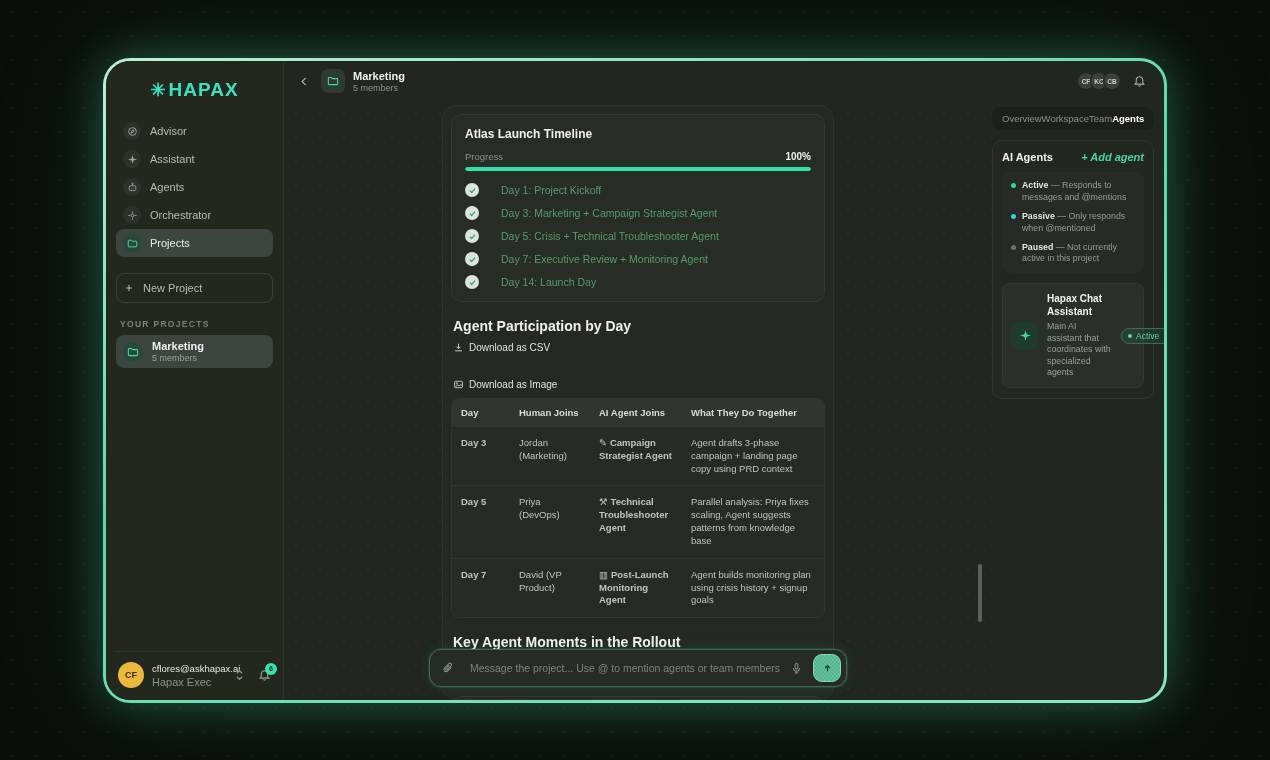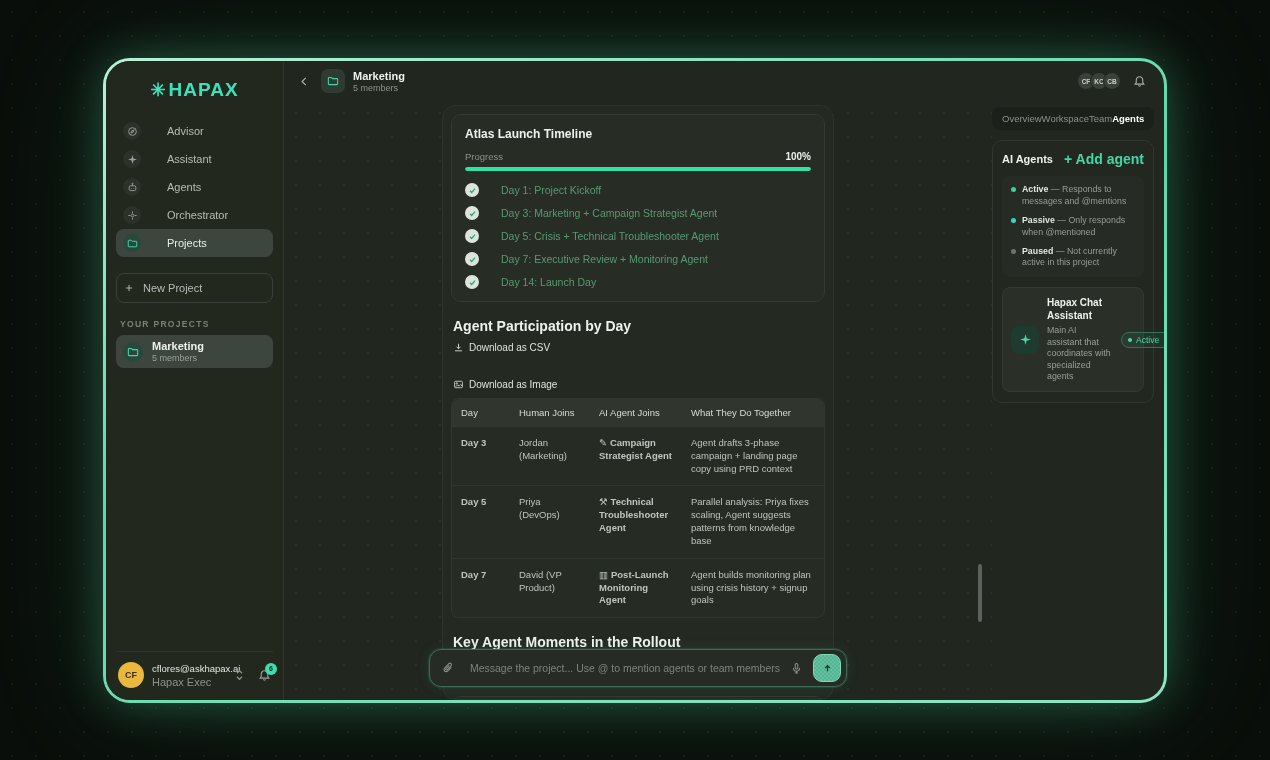--- a/index.html
+++ b/index.html
@@ -23,21 +23,21 @@
     display:flex; overflow:hidden;
   }
   
   .sidebar {
     width:178px; flex:none; background:#23281f; border-right:1px solid #2f352d;
     display:flex; flex-direction:column; padding:10px 10px 8px;
   }
   .logo { display:flex; align-items:center; justify-content:center; gap:2px;
     padding:8px 0 16px; color:#3de2bd; font-weight:bold; font-size:19px; letter-spacing:1px; }
   .logo .mark { font-size:18px; }
-  .nav-item { display:flex; align-items:center; gap:26px; height:28px; padding:0 7px;
+  .nav-item { display:flex; align-items:center; gap:9px; height:28px; padding:0 7px;
     border-radius:8px; color:#b6bcb4; font-size:11px; cursor:default; }
   .nav-item .icirc { width:18px; height:18px; flex:none; border-radius:50%;
     background:#2c312a; display:flex; align-items:center; justify-content:center; color:#9aa29a; }
   .nav-item.active { background:#3d463e; color:#e9ece7; }
   .nav-item.active .icirc { background:#27493c; color:#4ad3a8; }
   .new-project { margin-top:16px; border:1px solid #3a403a; border-radius:8px; height:30px;
     display:flex; align-items:center; gap:9px; padding:0 7px; color:#b6bcb4; font-size:11px; }
   .section-label { margin:16px 4px 6px; font-size:8.5px; font-weight:bold;
     letter-spacing:1.3px; color:#79817a; }
   .project-item { background:#3d463e; border-radius:8px; padding:5px 7px;
@@ -97,21 +97,21 @@
     display:flex; align-items:center; justify-content:center; color:#2aa57f; }
   .tl-item-label { font-size:10.5px; color:#579a72; }
   .section-heading { font-size:14px; font-weight:bold; color:#eef1ec; margin:16px 2px 0; }
   .dl-row { display:flex; justify-content:flex-end; gap:26px; margin:8px 2px 8px;flex-direction:column; }
   .dl-btn { display:flex; align-items:center; gap:5px; font-size:10px; color:#dfe3dd; }
   .dl-btn svg { color:#cfd5ce; }
   
   .table { background:#262b24; border:1px solid #31372f; border-radius:8px; overflow:hidden; }
   .t-row { display:grid; grid-template-columns:58px 80px 92px 1fr; }
   .t-head { background:#30352e; }
-  .t-head > div { padding:8px 9px; font-size:9.5px; font-weight:normal; color:#d8dcd6; }
+  .t-head > div { padding:8px 9px; font-size:9.5px; font-weight:bold; color:#d8dcd6; }
   .t-body .t-row { border-top:1px solid #31372f; }
   .t-body .t-row > div { padding:10px 9px; font-size:9.5px; color:#bfc5be; line-height:1.35; }
   .t-day { color:#e6e9e4; font-weight:bold; }
   .t-agent { color:#eef1ec; font-weight:bold; }
   .cell-icon { margin-right:3px; color:#bcc9bc; font-weight:normal; }
   
   .accordion { background:#272c25; border:1px solid #343a33; border-radius:10px; height:28px;
     display:flex; align-items:center; justify-content:space-between; padding:0 12px; margin-top:9px; }
   .acc-label { display:flex; align-items:center; gap:6px; font-size:10px; color:#dfe3dd; }
   .acc-label .cell-icon { color:#a9b1a8; }
@@ -135,21 +135,21 @@
   
   .right-panel { width:172px; flex:none; padding:6px 10px 0 0; display:flex; flex-direction:column; }
   .tabs { background:#1b201a; border-radius:8px; padding:6px 10px; display:flex;
     align-items:center; justify-content:space-between; }
   .tab { font-size:9.5px; color:#8a928a; }
   .tab.active { color:#ffffff; font-weight:bold; }
   .panel-card { margin-top:10px; background:#22271f; border:1px solid #31372f;
     border-radius:10px; padding:10px 9px; }
   .panel-head { display:flex; align-items:center; justify-content:space-between; }
   .panel-title { font-size:11px; font-weight:bold; color:#eef1ec; }
-  .add-agent { font-size:14px; font-weight:bold; color:#45d6a8; }
+  .add-agent { font-size:11px; font-weight:bold; color:#45d6a8;font-style:italic; }
   .legend { margin-top:9px; background:#262c25; border-radius:8px; padding:8px 9px;
     display:flex; flex-direction:column; gap:7px; }
   .legend-item { display:flex; gap:6px; font-size:8.8px; line-height:1.35; color:#959d95; }
   .legend-dot { width:5px; height:5px; border-radius:50%; flex:none; margin-top:3px; }
   .legend-term { color:#e3e6e1; font-weight:bold; }
   .agent-card { margin-top:10px; background:#2a2f28; border:1px solid #343a32;
     border-radius:8px; padding:9px 8px; display:flex; align-items:center; gap:8px; }
   .agent-ic { width:28px; height:28px; flex:none; border-radius:8px; background:#1f3a2f;
     display:flex; align-items:center; justify-content:center; color:#4ad3a8; }
   .agent-mid { width:66px; flex:none; }

